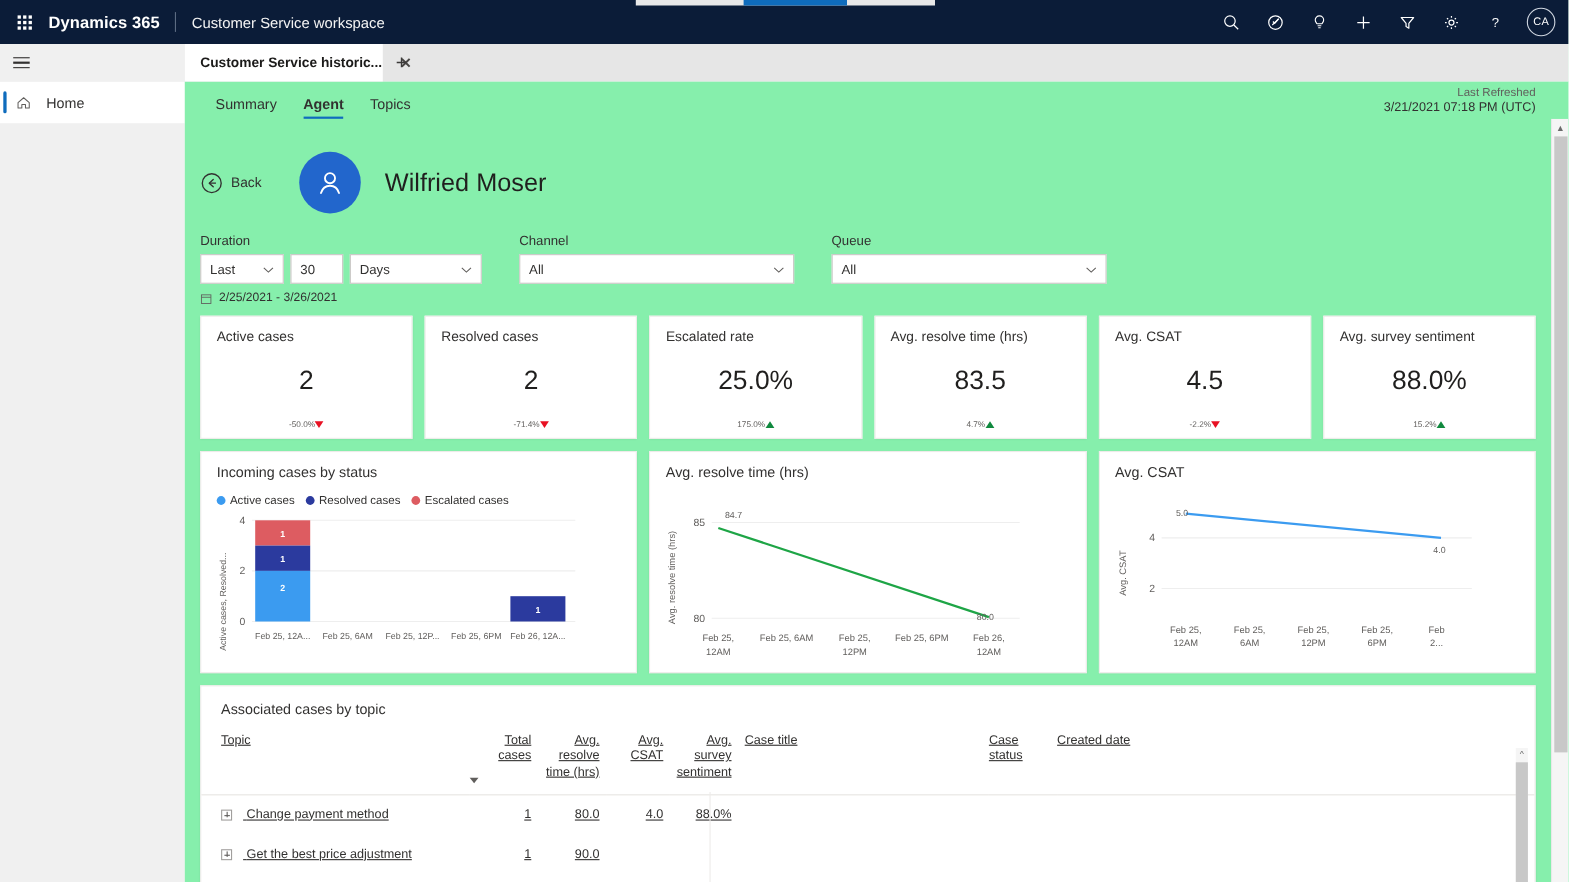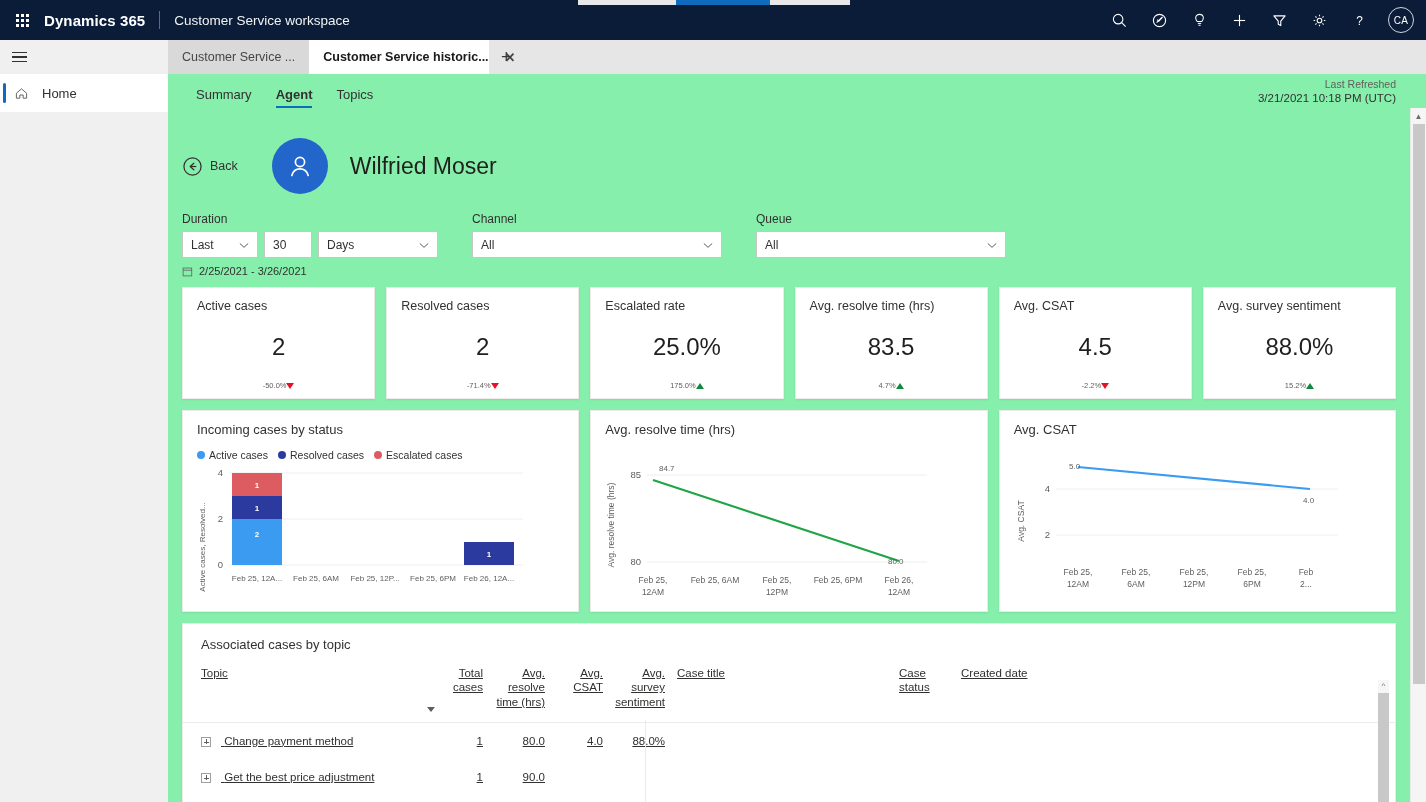--- a/index.html
+++ b/index.html
@@ -375,23 +375,20 @@
 </div>
 
 <div class="tabstrip">
   <div class="hamburger">
     <div class="bars">
         <i></i>
         <i></i>
         <i></i>
       </div>
   </div>
-  <div class="ws-tab">
-    <span>Customer Service ...</span>
-  </div>
   <div class="ws-tab active">
     <span>Customer Service historic...</span>
     <span class="close">✕</span>
   </div>
   <div class="tab-add">+</div>
 </div>
 
 <div class="body-split">
 
   <div class="sidenav">
@@ -407,21 +404,21 @@
   </div>
 
   <div class="main">
 
     <div class="dash-tabs">
       <div class="dash-tab">Summary</div>
       <div class="dash-tab active">Agent</div>
       <div class="dash-tab">Topics</div>
       <div class="refresh-box">
         <div class="rl">Last Refreshed</div>
-        <div class="rv">3/21/2021 10:18 PM (UTC)</div>
+        <div class="rv">3/21/2021 07:18 PM (UTC)</div>
       </div>
     </div>
 
     <div class="scroll-area">
       <div class="canvas">
 
         <div class="profile-row">
           <div class="back-btn">
             <svg width="21" height="21" viewBox="0 0 22 22">
                 <circle cx="11" cy="11" r="9" fill="none" stroke="#323130" stroke-width="1.3"></circle>

